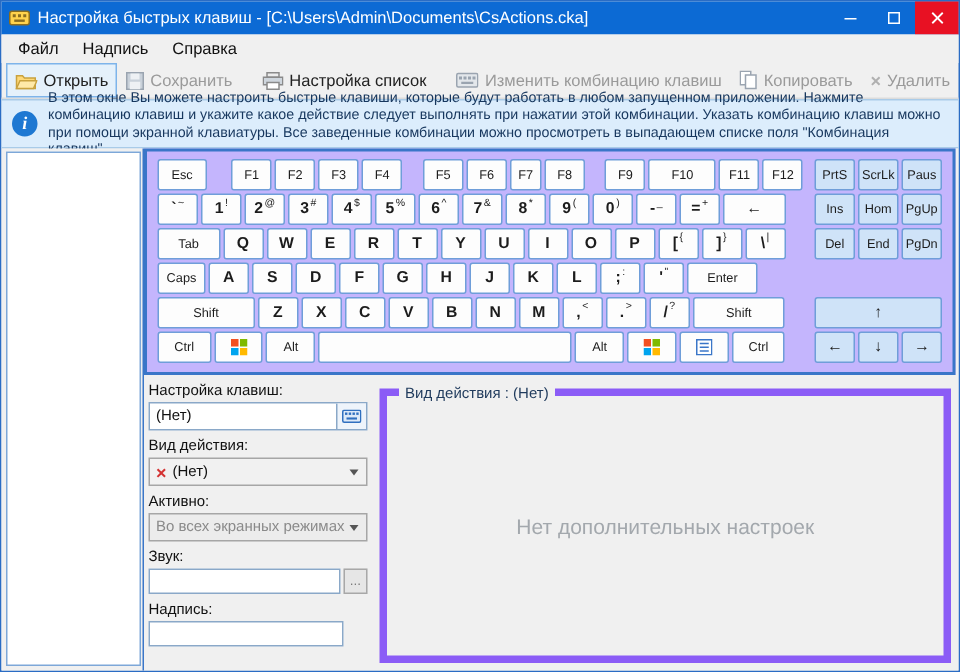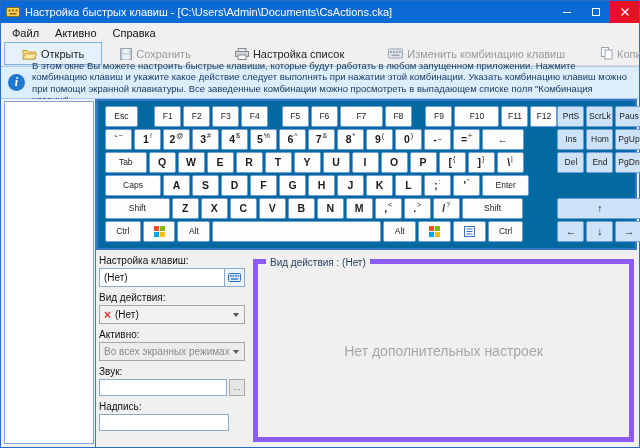--- a/index.html
+++ b/index.html
@@ -13,41 +13,41 @@
   .win-controls{display:flex;height:100%;}
   .win-btn{width:29px;display:flex;align-items:center;justify-content:center;}
   .win-btn.close{background:#e81123;}
   
   .menubar{height:19px;background:#f0f0f0;display:flex;align-items:center;
     font-size:11px;padding-left:3px;flex:0 0 auto;color:#111;}
   .menu-item{padding:2px 8px;}
   
   .toolbar{height:23px;display:flex;align-items:center;font-size:11px;padding:0 3px;
     flex:0 0 auto;color:#222;border-bottom:1px solid #dcdcdc;}
-  .tb-btn{display:flex;align-items:center;gap:4px;padding:2px 17px;border:1px solid transparent;
+  .tb-btn{display:flex;align-items:center;gap:4px;padding:2px 5px;border:1px solid transparent;
     white-space:nowrap;height:17px;box-sizing:content-box;}
   .tb-btn.hot{border:1px solid #7eb4ea;background:#e5f1fb;}
   .tb-btn.disabled{color:#9a9a9a;}
   .tb-sep{width:1px;height:16px;background:#c8c8c8;margin:0 4px;}
   .tb-x{color:#b0b0b0;font-weight:700;font-size:12px;line-height:1;}
   
   .infobar{height:33px;background:#dcedfc;border-top:1px solid #a9cbે8;border-top:1px solid #a9cbe8;
     border-bottom:1px solid #a9cbe8;display:flex;align-items:center;gap:7px;
     padding:2px 7px;flex:0 0 auto;box-sizing:border-box;}
   .info-icon{width:17px;height:17px;border-radius:50%;background:#1e78d2;color:#fff;
     flex:0 0 auto;display:flex;align-items:center;justify-content:center;
     font-family:"Liberation Serif",serif;font-style:italic;font-weight:700;font-size:12px;}
   .info-text{font-size:9.5px;line-height:1.18;color:#17375e;}
   
   .main{flex:1;position:relative;background:#f0f0f0;}
   .v-divider{position:absolute;left:94px;top:0;bottom:0;width:1px;background:#3a76c8;}
   .list-panel{position:absolute;left:3px;top:2px;bottom:3px;width:90px;background:#fff;
     border:1px solid #7da7d8;box-sizing:border-box;}
   
-  .keyboard-panel{position:absolute;left:95px;top:0;right:2px;height:151px;background:#0369a1;
+  .keyboard-panel{position:absolute;left:95px;top:0;right:2px;height:151px;background:#c4b5fd;
     border:2px solid #3a76c8;box-sizing:border-box;padding:5px 7px;
     display:flex;justify-content:space-between;}
   .kb-block{display:flex;flex-direction:column;gap:2px;}
   .kb-row{display:flex;gap:2px;height:21px;}
   .kb-key{box-sizing:border-box;border:1px solid #6f9ed9;border-radius:2px;background:#fdfdfd;
     display:flex;align-items:center;justify-content:center;font-size:10.5px;font-weight:700;
     color:#1c1c1c;position:relative;}
   .kb-key.kb-small{font-size:8.5px;font-weight:400;}
   .kb-key.kb-nav{background:#cfe3f8;}
   .kb-shift{font-size:7px;font-weight:400;position:relative;top:-4px;margin-left:1px;}
@@ -117,21 +117,21 @@
         <svg width="10" height="10">
             <line x1="1.5" y1="1.5" x2="8.5" y2="8.5" stroke="#fff" stroke-width="1.2"></line>
             <line x1="8.5" y1="1.5" x2="1.5" y2="8.5" stroke="#fff" stroke-width="1.2"></line>
           </svg>
       </div>
     </div>
   </div>
 
   <div class="menubar">
     <span class="menu-item">Файл</span>
-    <span class="menu-item">Активно</span>
+    <span class="menu-item">Надпись</span>
     <span class="menu-item">Справка</span>
   </div>
 
   <div class="toolbar">
     <div class="tb-btn hot">
       <span style="display:flex;">
         <svg width="15" height="12" viewBox="0 0 15 12">
             <path d="M1 2.5 h4 l1.3 1.5 H13.5 V11 H1 Z" fill="#ffd978" stroke="#c9a23f"></path>
             <path d="M1 11 L3.3 5.8 H14.6 L12.3 11 Z" fill="#ffe9a8" stroke="#c9a23f"></path>
           </svg>
@@ -220,21 +220,21 @@
             <div class="kb-key kb-small" style="width: 27px;">
               <span class="kb-main">F4</span>
             </div>
             <div class="kb-gap" style="width: 9.6px;"></div>
             <div class="kb-key kb-small" style="width: 27px;">
               <span class="kb-main">F5</span>
             </div>
             <div class="kb-key kb-small" style="width: 27px;">
               <span class="kb-main">F6</span>
             </div>
-            <div class="kb-key kb-small" style="width: 43px;">
+            <div class="kb-key kb-small" style="width: 21px;">
               <span class="kb-main">F7</span>
             </div>
             <div class="kb-key kb-small" style="width: 27px;">
               <span class="kb-main">F8</span>
             </div>
             <div class="kb-gap" style="width: 9.6px;"></div>
             <div class="kb-key kb-small" style="width: 27px;">
               <span class="kb-main">F9</span>
             </div>
             <div class="kb-key kb-small" style="width: 45px; text-align: center;">
@@ -345,21 +345,21 @@
             <div class="kb-key" style="width: 27px;">
               <span class="kb-main">]</span>
               <span class="kb-shift">}</span>
             </div>
             <div class="kb-key" style="width: 27px;">
               <span class="kb-main">\</span>
               <span class="kb-shift">|</span>
             </div>
           </div>
           <div class="kb-row">
-            <div class="kb-key kb-small" style="width: 56px;">
+            <div class="kb-key kb-small" style="width: 32px;">
               <span class="kb-main">Caps</span>
             </div>
             <div class="kb-key" style="width: 27px;">
               <span class="kb-main">A</span>
             </div>
             <div class="kb-key" style="width: 27px;">
               <span class="kb-main">S</span>
             </div>
             <div class="kb-key" style="width: 27px;">
               <span class="kb-main">D</span>

